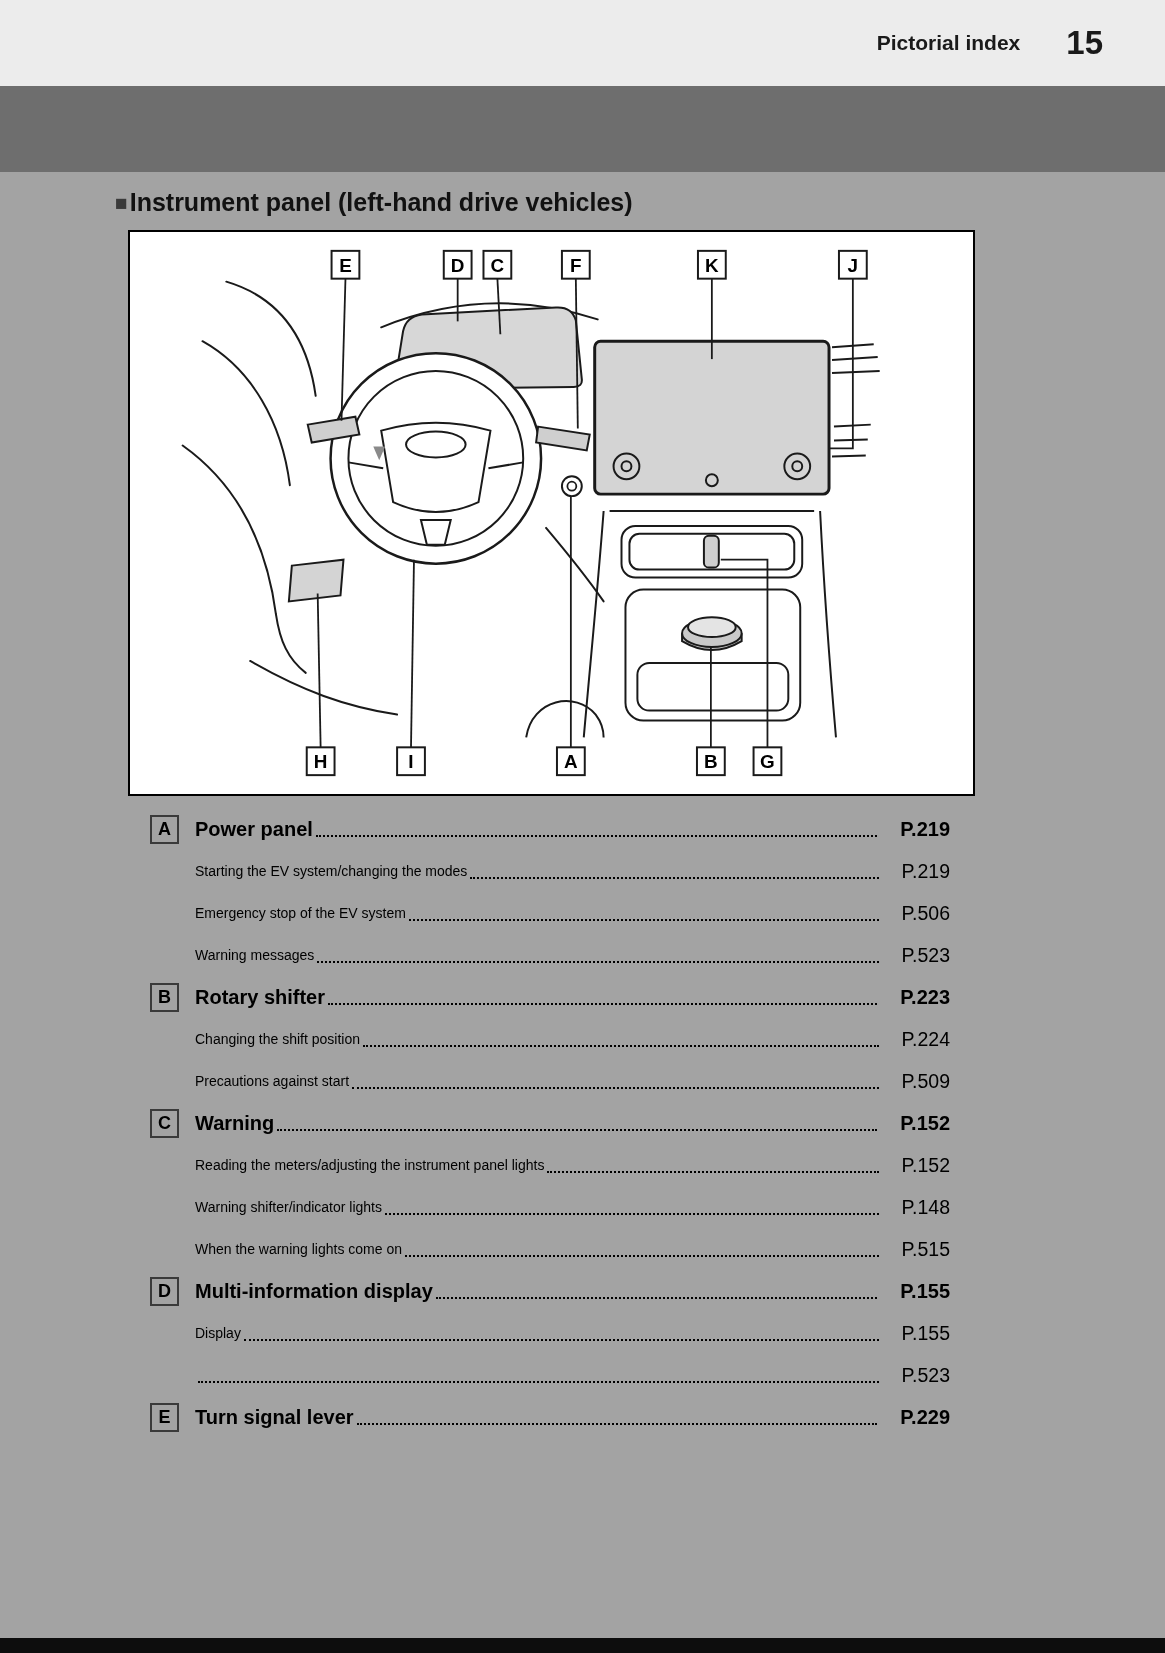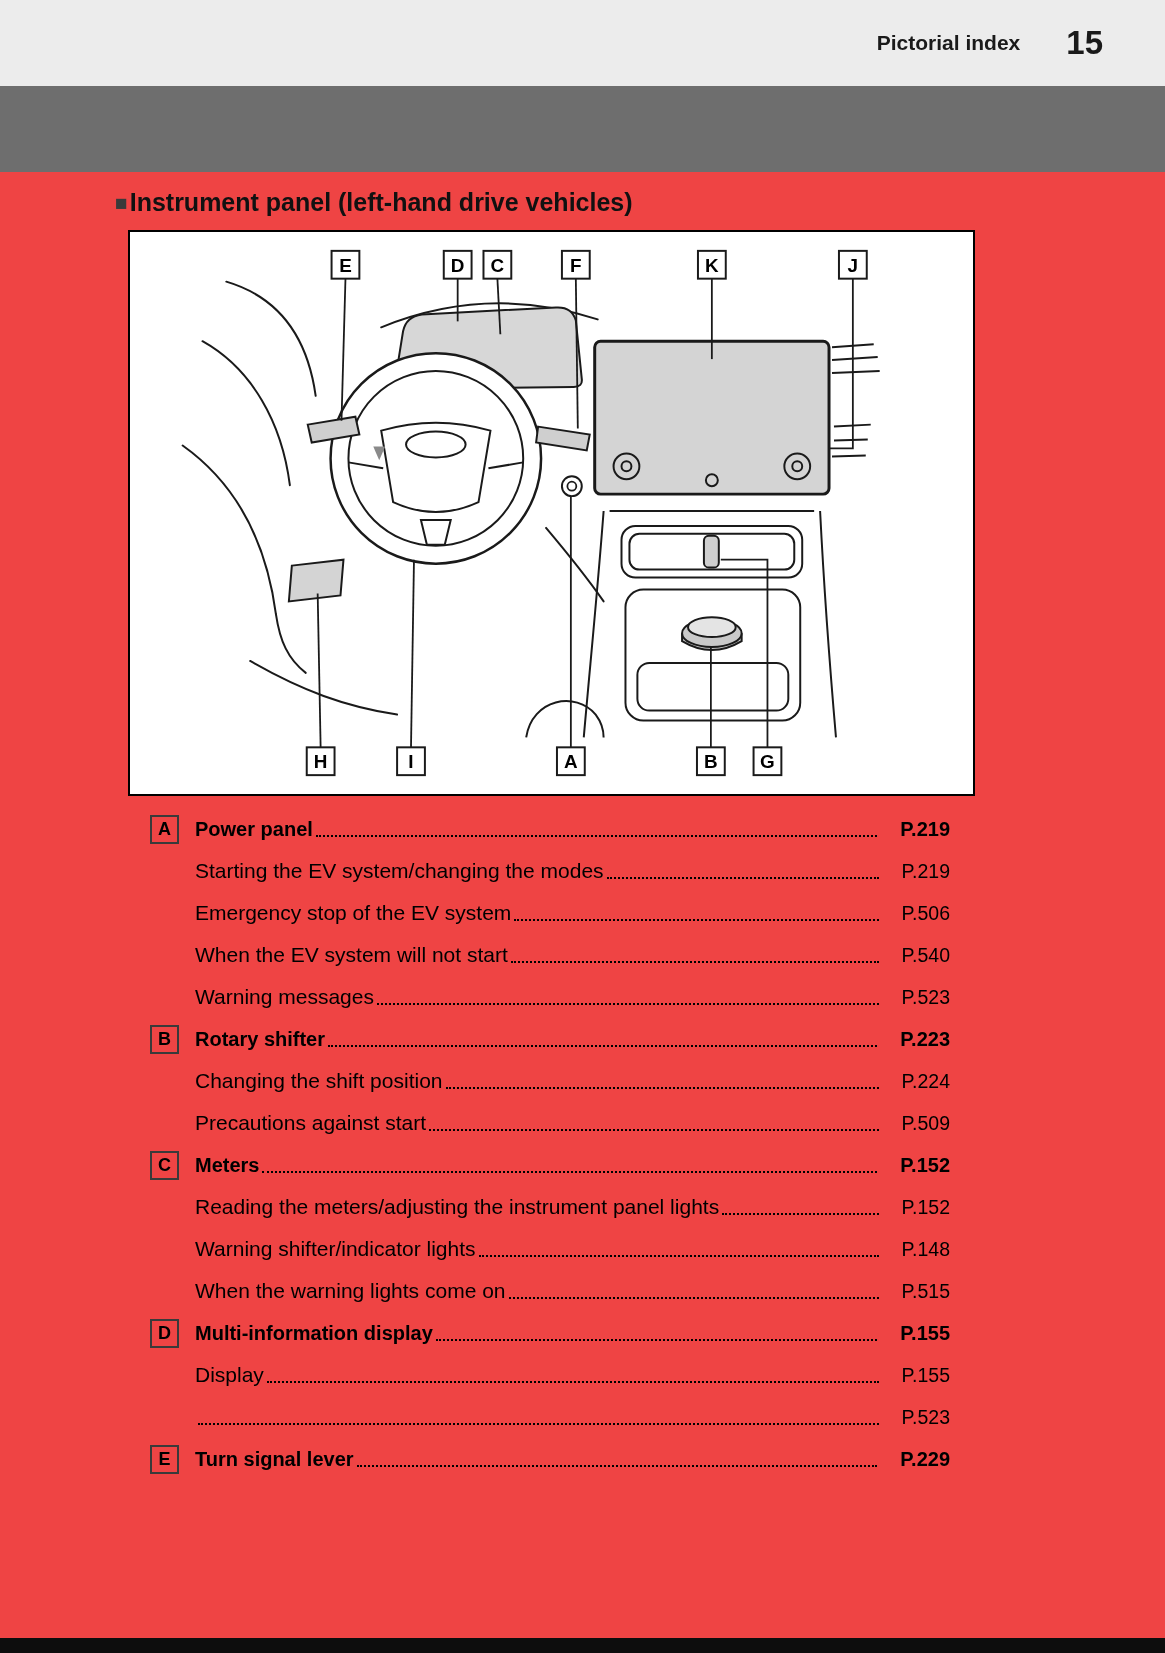--- a/index.html
+++ b/index.html
@@ -1,19 +1,19 @@
 <!DOCTYPE html>
 <html><head>
 <meta charset="utf-8">
 <style>
   * { margin: 0; padding: 0; box-sizing: border-box; }
   html, body { background: #ffffff; }
   body { font-family: "Liberation Sans", "DejaVu Sans", sans-serif; color: #000; }
 
-  .page { position: relative; width: 1165px; height: 1653px; background: #ef4444; overflow: hidden; }
+  .page { position: relative; width: 1165px; height: 1653px; background: #a3a3a3; overflow: hidden; }
 
   .page-header {
     height: 86px; background: #ececec;
     display: flex; align-items: center; justify-content: flex-end;
     padding-right: 62px; gap: 46px;
   }
   .header-title { font-weight: bold; font-size: 21px; color: #1a1a1a; }
   .header-page-number { font-weight: bold; font-size: 33px; color: #1a1a1a; text-align: right; }
 
   .header-band { height: 86px; background: #6e6e6e; }
@@ -29,21 +29,21 @@
 
   .index { margin: 12px 0 0 35px; width: 800px; }
   .row { display: flex; align-items: center; height: 42px; }
   .letterbox {
     width: 29px; height: 29px; border: 2px solid #3a3a3a;
     display: flex; align-items: center; justify-content: center;
     font-size: 18px; font-weight: bold; flex: 0 0 auto; margin-right: 16px;
   }
   .entry-title { font-size: 20px; font-weight: bold; white-space: nowrap; }
   .sub-row { padding-left: 45px; }
-  .sub-text { font-size: 21px; white-space: nowrap; }
+  .sub-text { font-size: 14px; white-space: nowrap; }
   .leader { flex: 1 1 auto; border-bottom: 2.6px dotted #000; height: 15px; margin: 0 3px; min-width: 20px; }
   .page-ref { font-size: 19.5px; white-space: nowrap; margin-left: 20px; }
   .main-row .page-ref { font-weight: bold; font-size: 20px; }
 
   .bottom-bar { position: absolute; left: 0; bottom: 0; width: 100%; height: 15px; background: #0d0d0d; }
 </style>
 </head>
 <body>
 
 <div class="page">
@@ -217,25 +217,20 @@
         <span class="sub-text">Starting the EV system/changing the modes</span>
         <span class="leader"></span>
         <span class="page-ref">P.219</span>
       </div>
       <div class="row sub-row">
         <span class="sub-text">Emergency stop of the EV system</span>
         <span class="leader"></span>
         <span class="page-ref">P.506</span>
       </div>
       <div class="row sub-row">
-        <span class="sub-text">When the EV system will not start</span>
-        <span class="leader"></span>
-        <span class="page-ref">P.540</span>
-      </div>
-      <div class="row sub-row">
         <span class="sub-text">Warning messages</span>
         <span class="leader"></span>
         <span class="page-ref">P.523</span>
       </div>
 
       <div class="row main-row">
         <span class="letterbox">B</span>
         <span class="entry-title">Rotary shifter</span>
         <span class="leader"></span>
         <span class="page-ref">P.223</span>
@@ -246,21 +241,21 @@
         <span class="page-ref">P.224</span>
       </div>
       <div class="row sub-row">
         <span class="sub-text">Precautions against start</span>
         <span class="leader"></span>
         <span class="page-ref">P.509</span>
       </div>
 
       <div class="row main-row">
         <span class="letterbox">C</span>
-        <span class="entry-title">Meters</span>
+        <span class="entry-title">Warning</span>
         <span class="leader"></span>
         <span class="page-ref">P.152</span>
       </div>
       <div class="row sub-row">
         <span class="sub-text">Reading the meters/adjusting the instrument panel lights</span>
         <span class="leader"></span>
         <span class="page-ref">P.152</span>
       </div>
       <div class="row sub-row">
         <span class="sub-text">Warning shifter/indicator lights</span>

